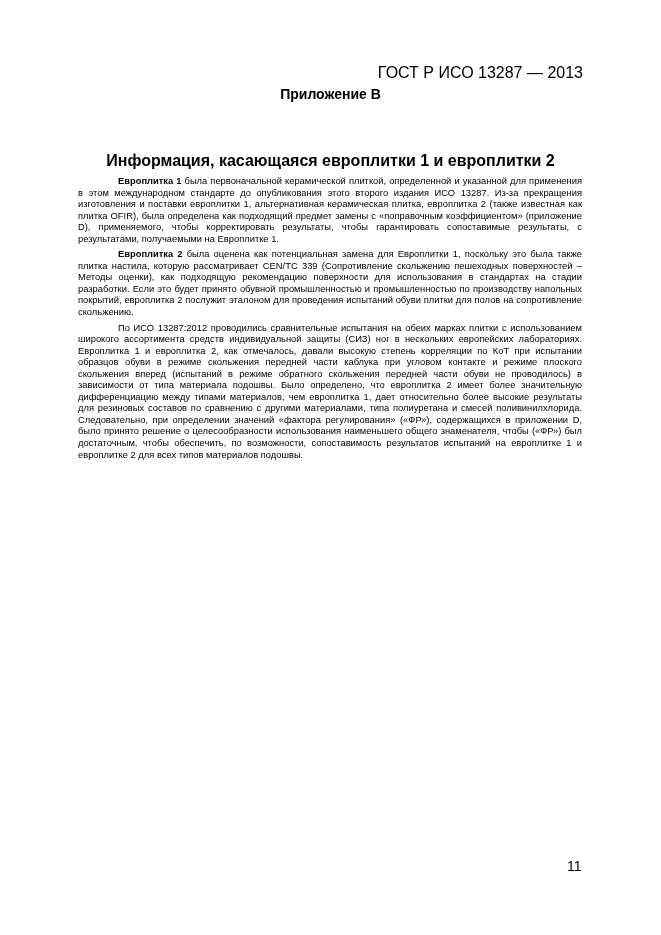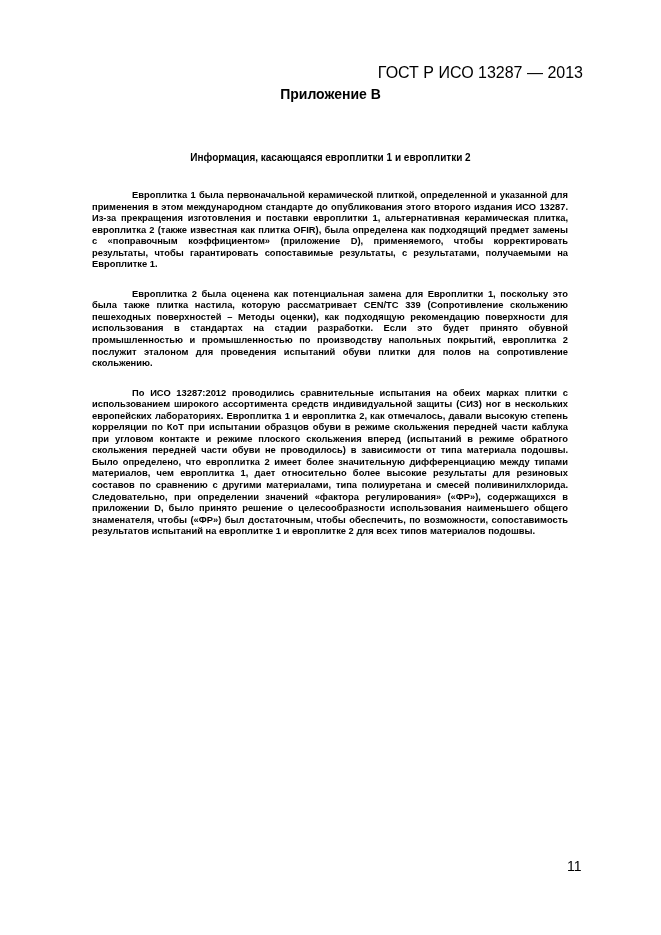--- a/index.html
+++ b/index.html
@@ -2,24 +2,24 @@
 <html><head>
 <meta charset="utf-8">
 <style>
   html, body { margin:0; padding:0; background:#fff; }
   body { width:661px; height:935px; position:relative; overflow:hidden;
          font-family:"Liberation Sans", sans-serif; color:#000; }
   .header-code { position:absolute; top:64px; right:78px; font-size:16px; }
   .appendix { position:absolute; top:88px; left:0; width:661px; text-align:center;
               font-size:14px; font-weight:bold; line-height:12px; }
   .title { position:absolute; top:152px; left:0; width:661px; text-align:center;
-           font-size:10px; font-weight:bold; }
+           font-size:16px; font-weight:bold; }
   .body { position:absolute; top:172px; left:74px; width:512px; font-size:9.35px;
           line-height:11.55px; text-align:justify; }
-  .body p { margin:18px; text-indent:40px;font-weight:bold; }
+  .body p { margin:4px; text-indent:40px; }
   .page-num { position:absolute; top:858px; left:567px; font-size:14px; }
 </style>
 </head>
 <body>
 
 <div class="header-code">ГОСТ Р ИСО 13287 — 2013</div>
 
 <div class="appendix">
   <div>Приложение В</div>
 </div>

